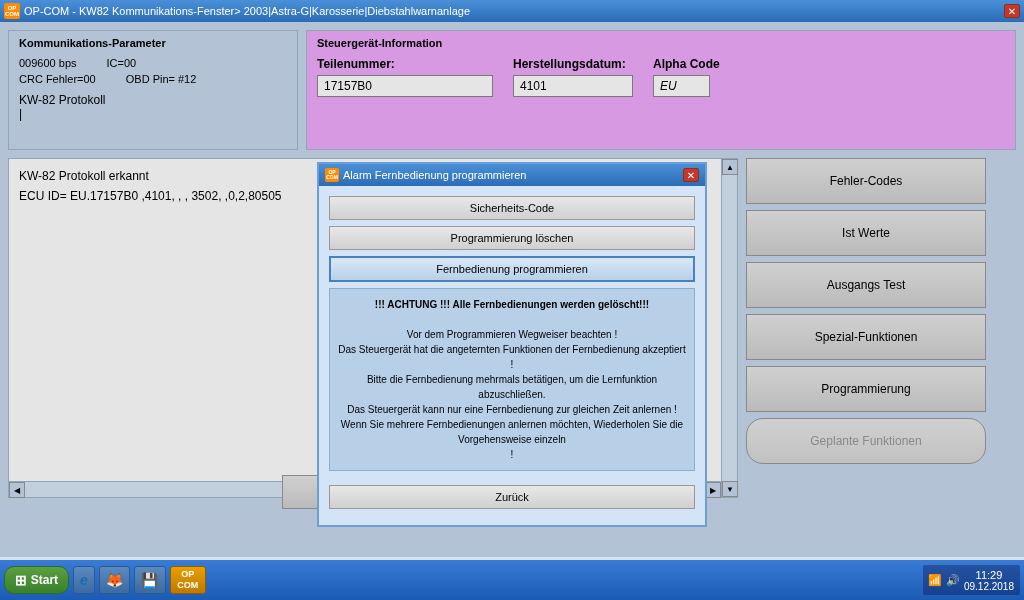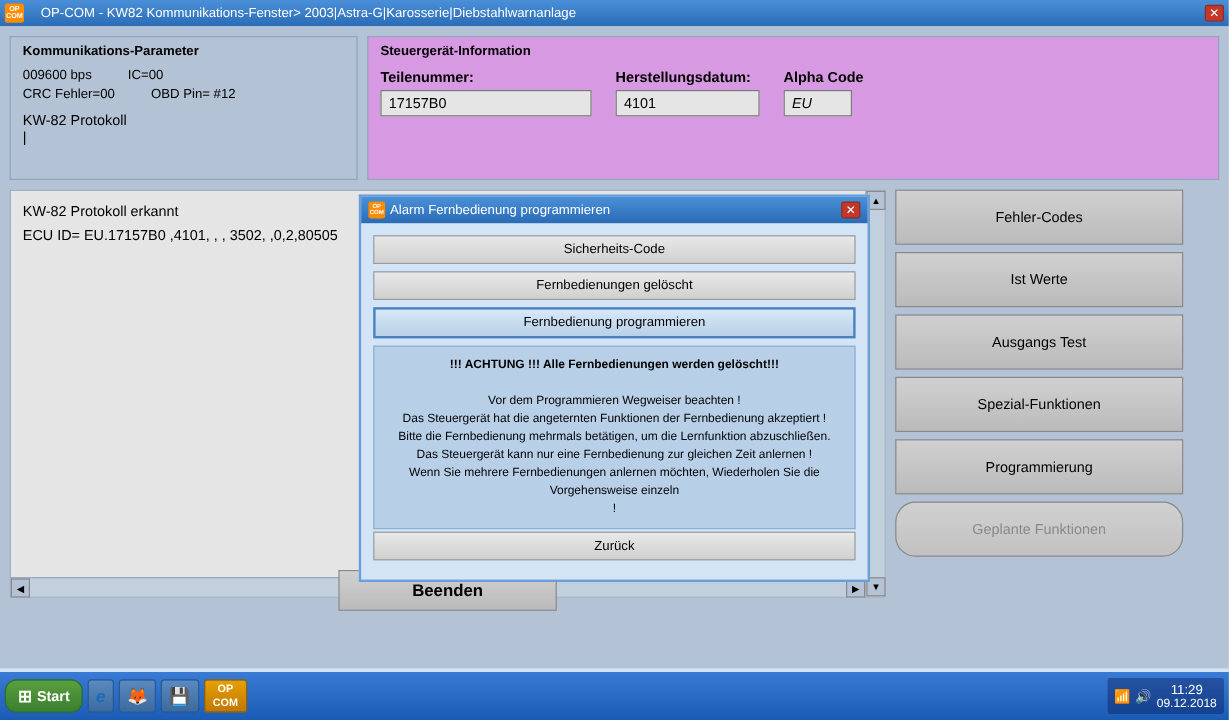--- a/index.html
+++ b/index.html
@@ -19,21 +19,21 @@
       height: 22px;
       display: flex;
       align-items: center;
       justify-content: space-between;
       padding: 0 4px;
       font-size: 11px;
     }
     .title-bar-left {
       display: flex;
       align-items: center;
-      gap: 14px;
+      gap: 4px;
     }
     .title-bar-icon {
       width: 16px;
       height: 16px;
       background: #ff8c00;
       border-radius: 2px;
       display: flex;
       align-items: center;
       justify-content: center;
       font-size: 7px;
@@ -196,21 +196,21 @@
       align-items: flex-start;
       justify-content: center;
       padding-top: 140px;
       z-index: 100;
     }
 
     
     .modal {
       background: #d4e4f7;
       border: 2px solid #6a9fd8;
-      width: 426px;
+      width: 390px;
       position: relative;
     }
     .modal-title-bar {
       background: linear-gradient(to bottom, #4a90d9, #2a6cb5);
       color: white;
       height: 22px;
       display: flex;
       align-items: center;
       justify-content: space-between;
       padding: 0 6px;
@@ -263,21 +263,21 @@
       background: linear-gradient(to bottom, #d8e8f8, #b8d0e8);
       border: 2px solid #4a80c0;
     }
     .modal-info-box {
       background: #b8cfe8;
       border: 1px solid #8ab0d0;
       padding: 8px;
       font-size: 10px;
       text-align: center;
       color: #000;
-      margin-bottom: 2px;
+      margin-bottom: 14px;
       line-height: 1.5;
     }
     .modal-info-box .warning {
       font-weight: bold;
       font-size: 10px;
     }
 
     
     .taskbar {
       position: absolute;
@@ -502,21 +502,21 @@
           <div class="modal-title-icon">
             <span style="font-size:5px;line-height:1;text-align:center">OP<br>COM</span>
           </div>
           <span>Alarm Fernbedienung programmieren</span>
         </div>
         <div class="modal-close">✕</div>
       </div>
 
       <div class="modal-content">
         <button class="modal-btn">Sicherheits-Code</button>
-        <button class="modal-btn">Fernbedienungen gelöscht</button>
+        <button class="modal-btn">Programmierung löschen</button>
         <button class="modal-btn active">Fernbedienung programmieren</button>
 
         <div class="modal-info-box">
           <div class="warning">!!! ACHTUNG !!! Alle Fernbedienungen werden gelöscht!!!</div>
           <br>
           <div>Vor dem Programmieren Wegweiser beachten !</div>
           <div>Das Steuergerät hat die angeternten Funktionen der Fernbedienung akzeptiert !</div>
           <div>Bitte die Fernbedienung mehrmals betätigen, um die Lernfunktion abzuschließen.</div>
           <div>Das Steuergerät kann nur eine Fernbedienung zur gleichen Zeit anlernen !</div>
           <div>Wenn Sie mehrere Fernbedienungen anlernen möchten, Wiederholen Sie die Vorgehensweise einzeln</div>

